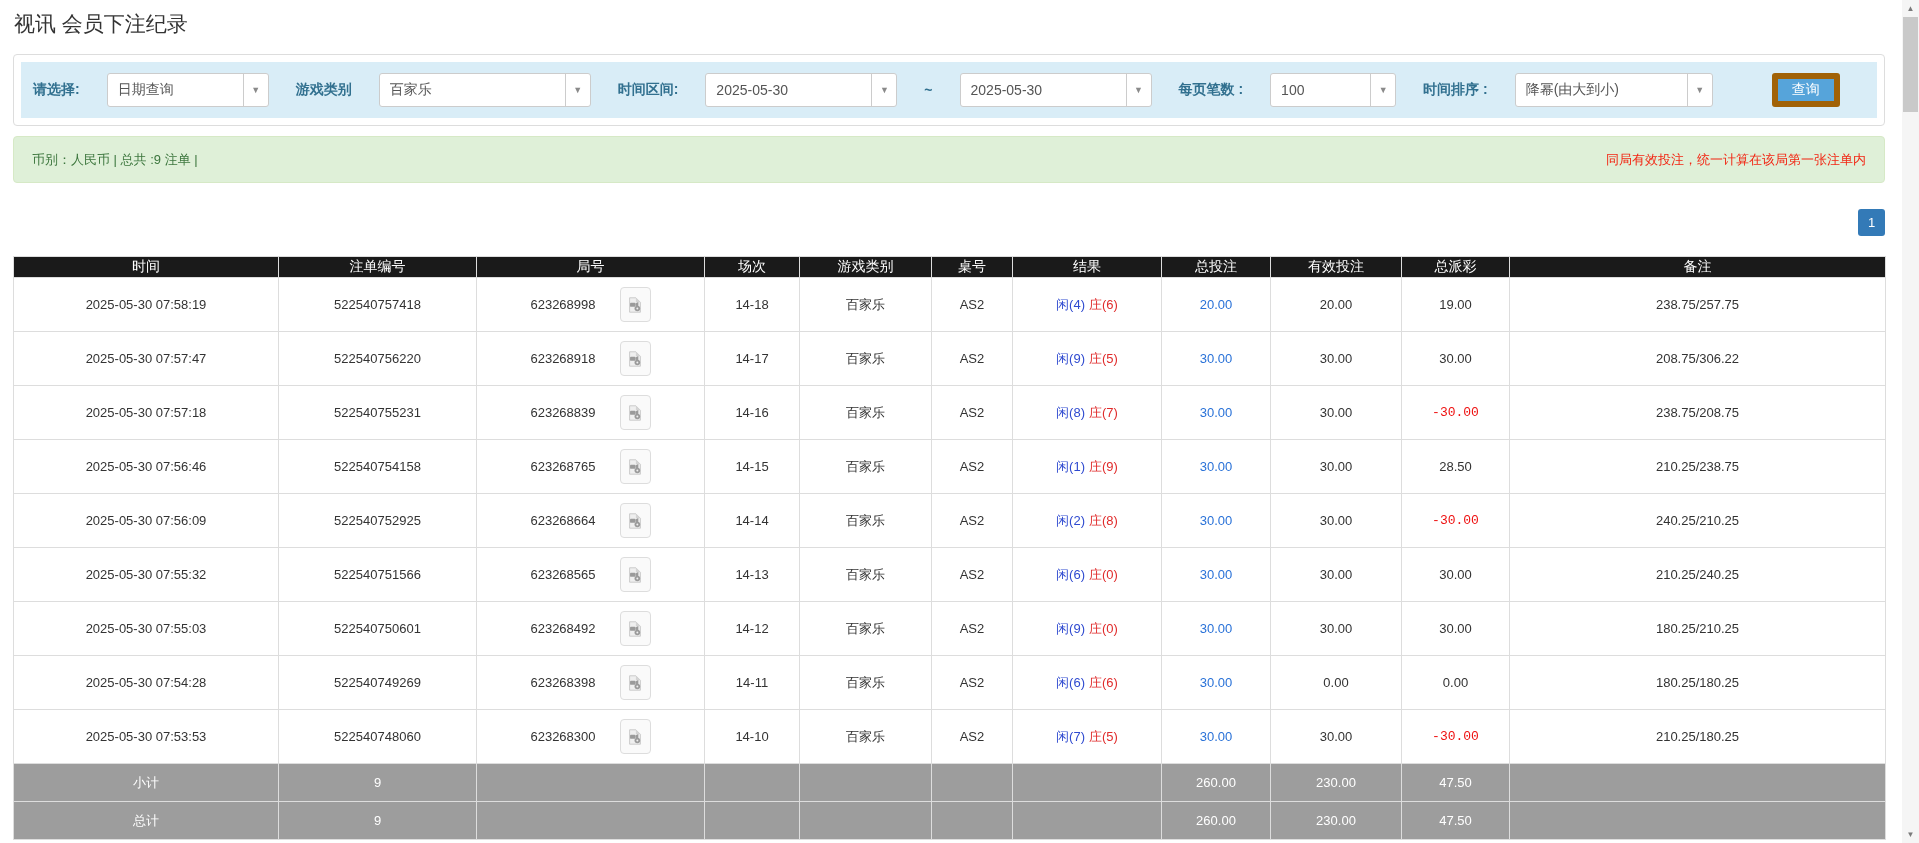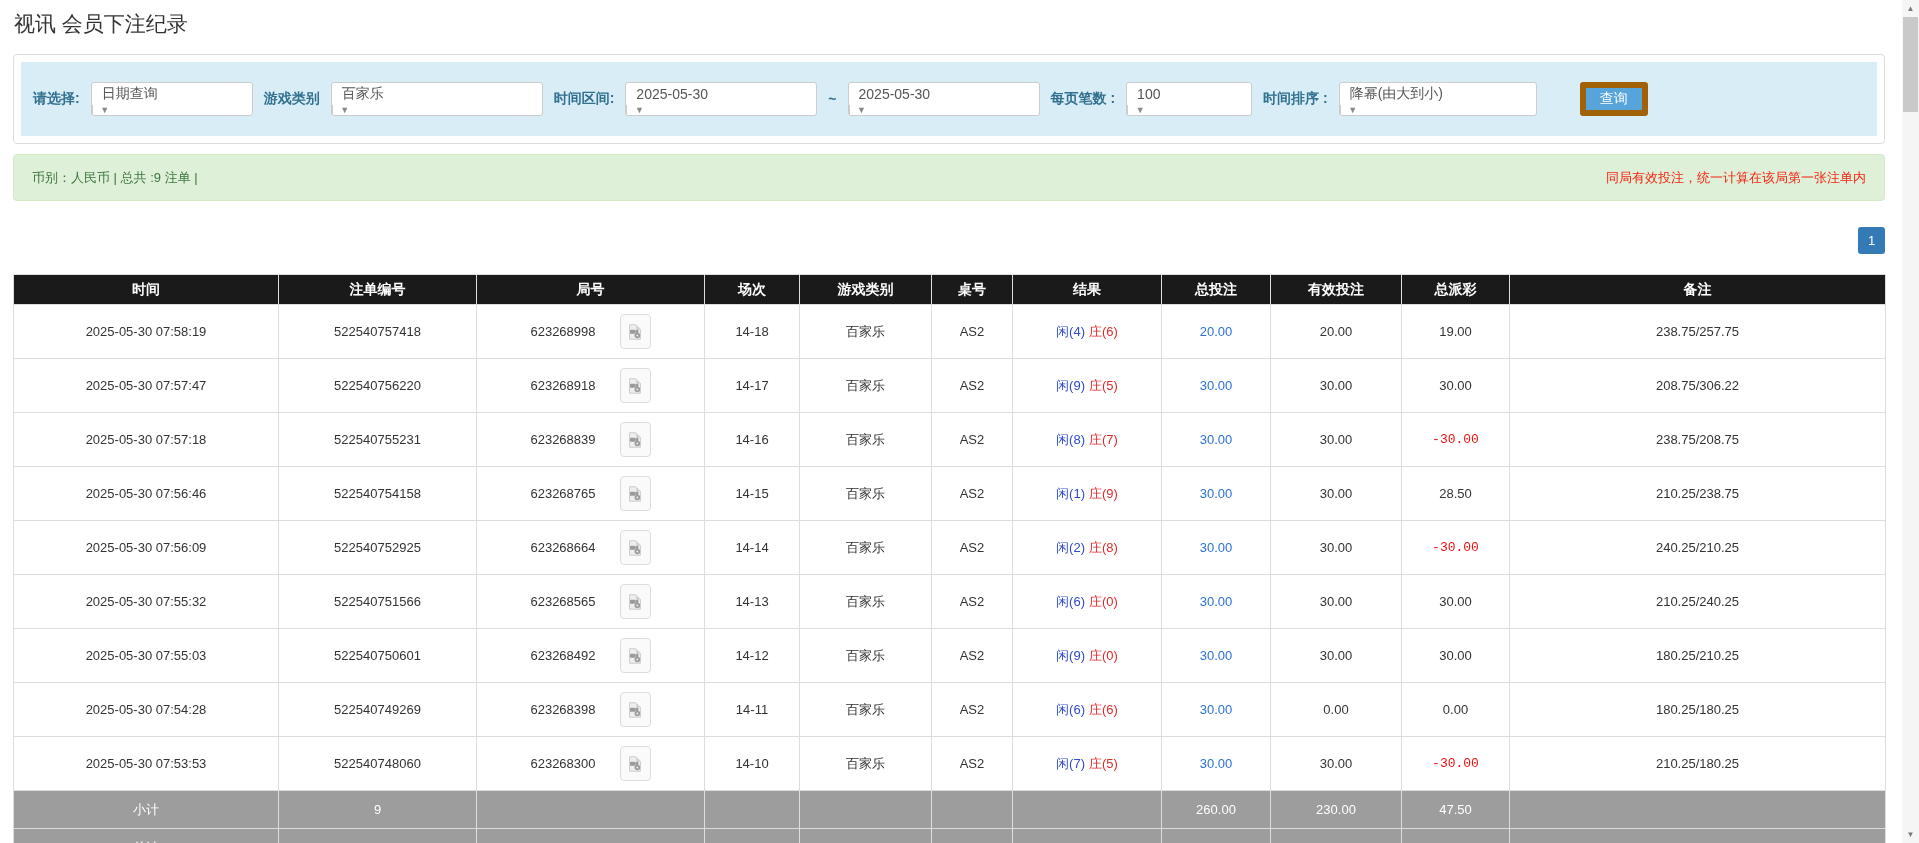--- a/index.html
+++ b/index.html
@@ -4,23 +4,23 @@
 <style>
   * { margin:0; padding:0; box-sizing:border-box; }
   html,body { width:1919px; height:843px; overflow:hidden; background:#fff;
     font-family:"Liberation Sans","DejaVu Sans",sans-serif; }
   .page { position:relative; width:1919px; height:843px; padding-top:10px; }
 
   .page-title { font-size:21px; font-weight:400; color:#333; margin-left:14px; line-height:28px; }
 
   
   .filter-panel { margin:16px 34px 0 13px; border:1px solid #ddd; border-radius:4px; padding:7px; background:#fff; }
-  .filter-bar { background:var(--filter_bar_bg,#d9edf7); padding:20px 12px; display:flex; align-items:center; gap:11px; }
+  .filter-bar { background:var(--filter_bar_bg,#d9edf7); padding:11px 12px; display:flex; align-items:center; gap:27px; }
   .flabel { color:var(--filter_label,#31708f); font-weight:bold; font-size:14px; white-space:nowrap; }
-  .select { background:#fff; border:1px solid #ccc; border-radius:3px; height:34px; display:flex; align-items:stretch;flex-direction:column; }
+  .select { background:#fff; border:1px solid #ccc; border-radius:3px; height:34px; display:flex; align-items:stretch; }
   .select .val { padding:0 10px; font-size:14px; color:#555; flex:1; display:flex; align-items:center; white-space:nowrap; overflow:hidden; }
   .select .caret { width:25px; border-left:1px solid #ccc; color:#8a8a8a; font-size:9px;
     display:flex; align-items:center; justify-content:center; }
   .w160{width:162px}.w210{width:212px}.w190{width:192px}.w125{width:126px}.w196{width:198px}
   .tilde { color:#31708f; font-weight:bold; font-size:14px; }
   .search-btn { height:34px; padding:0 14px; background:var(--search_button_bg,#56a4da); color:#fff;
     border:6px solid #a16207; border-radius:3px; font-size:14px; cursor:pointer;margin-left:32px; }
 
   
   .summary-bar { margin:10px 34px 0 13px; background:var(--summary_bg,#dff0d8); border:1px solid #d6e9c6;
@@ -30,21 +30,21 @@
 
   
   .pagination { margin:26px 34px 0 13px; text-align:right; height:28px; }
   .page-btn { display:inline-block; min-width:27px; height:27px; line-height:27px; text-align:center;
     background:var(--pagination_bg,#337ab7); color:#fff; font-size:13px; border-radius:3px; cursor:pointer; }
 
   
   table { border-collapse:collapse; table-layout:fixed; width:1872px; margin:19px 0 0 13px; font-size:13px; color:#333; }
   col.c0{width:265px} col.c1{width:198px} col.c2{width:228px} col.c3{width:95px} col.c4{width:132px}
   col.c5{width:81px} col.c6{width:149px} col.c7{width:109px} col.c8{width:131px} col.c9{width:108px} col.c10{width:376px}
-  th { background:var(--header_bg,#1a1a1a); color:#fff; font-weight:bold; font-size:14px; height:30px;
+  th { background:var(--header_bg,#1a1a1a); color:#fff; font-weight:normal; font-size:14px; height:21px;
     border:1px solid #ddd; text-align:center; }
   td { border:1px solid #ddd; height:54px; text-align:center; background:#fff; }
   .round-td { }
   .round-wrap { display:flex; align-items:center; justify-content:center; gap:24px; }
   .video-btn { width:31px; height:35px; border:1px solid #ddd; border-radius:4px; background:#fafafa;
     display:inline-flex; align-items:center; justify-content:center; cursor:pointer; padding:0; }
   .result-player { color:var(--player_blue,#2f4ad0); }
   .result-banker { color:var(--banker_red,#e02b2b); }
   .result-sep { display:inline-block; width:4px; }
   .amount-link { color:var(--link_blue,#2a72d8); text-decoration:none; cursor:pointer; }

